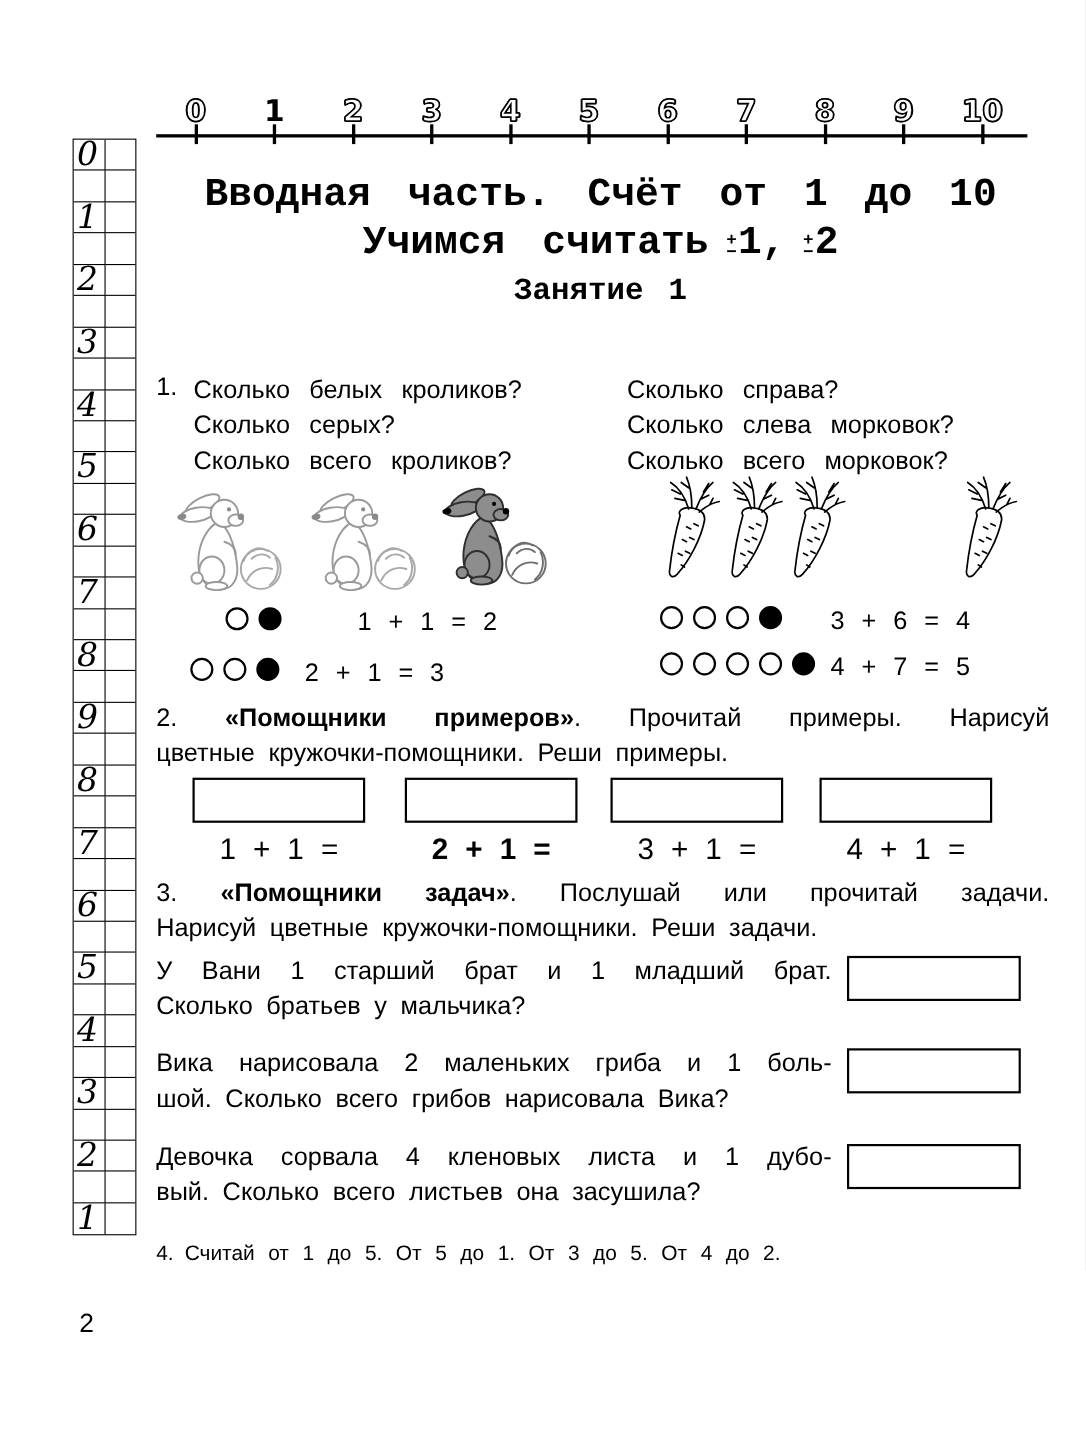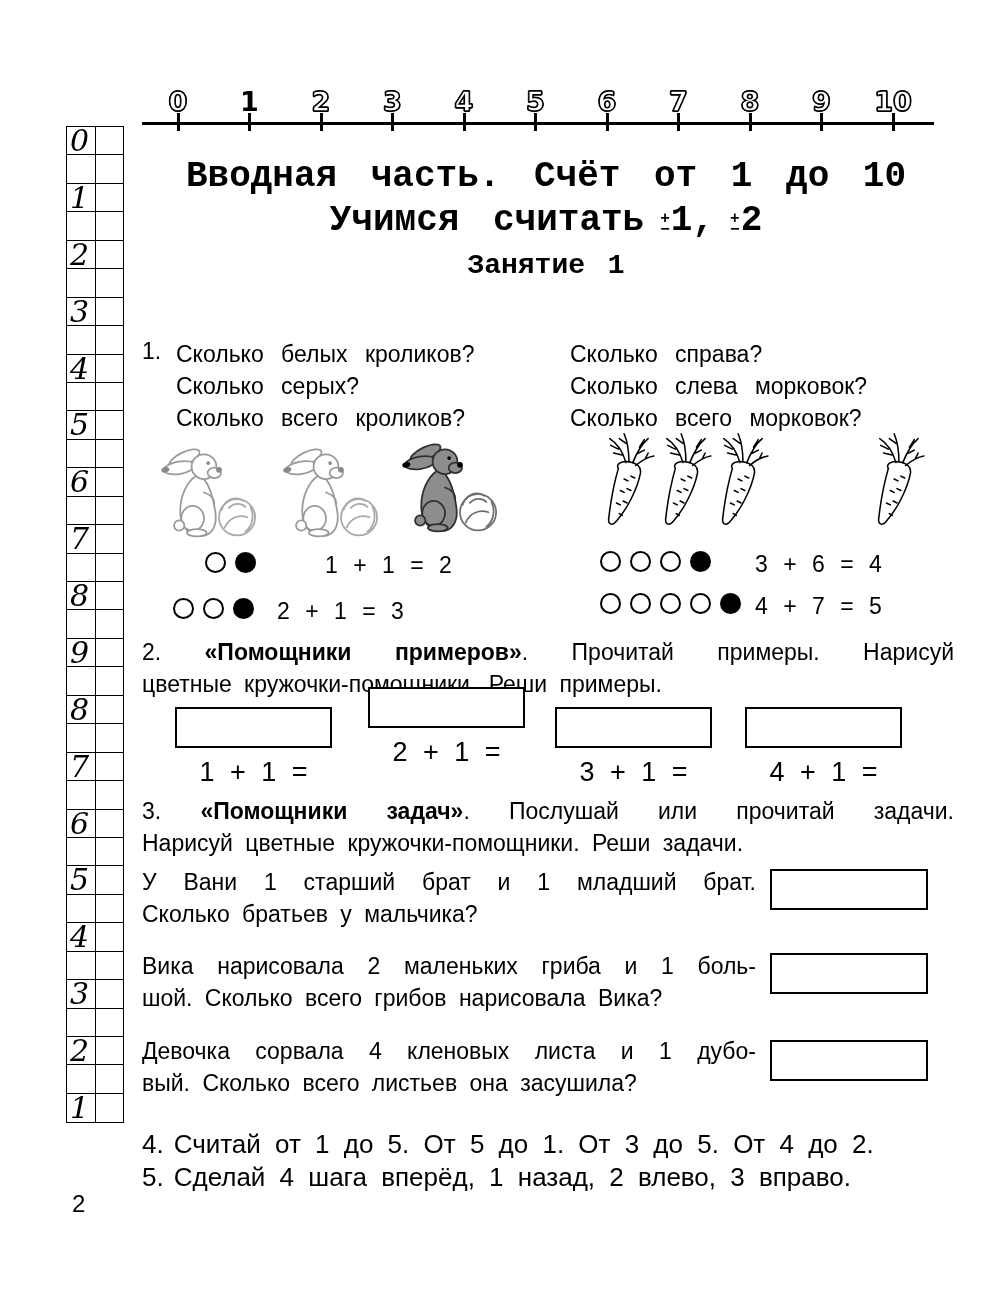--- a/index.html
+++ b/index.html
@@ -53,21 +53,21 @@
 
   
   .ex-col{position:absolute;width:157px}
   .ex-box{height:41px;border:2.2px solid #000;box-sizing:border-box;background:#fff}
   .ex-eq{margin-top:9px;text-align:center;font-size:27px;word-spacing:8px;white-space:nowrap}
 
   
   .prob-text{position:absolute;left:142px;width:614px;font-size:23px;line-height:32px}
   .ans-box{position:absolute;left:770px;width:158px;height:41px;border:2.2px solid #000;box-sizing:border-box;background:#fff}
 
-  .t45{position:absolute;left:142px;font-size:26px;word-spacing:7px;white-space:nowrap}
+  .t45{position:absolute;left:142px;font-size:19px;word-spacing:7px;white-space:nowrap}
   .t45 .n{margin-right:10px}
   .pagenum{position:absolute;left:72px;top:1190px;font-size:24px}
 </style>
 </head>
 <body>
 
 <div class="page" id="pg">
 
   <div class="abs serif title1">Вводная часть. Счёт от 1 до 10</div>
   <div class="abs serif title2">
@@ -195,23 +195,20 @@
     <div class="ln">цветные кружочки-помощники. Реши примеры.</div>
   </div>
 
   <div class="para" style="top:795px">
     <div class="jfull" id="t3l1"><span>3. </span><b>«Помощники задач»</b><span>. Послушай или прочитай задачи.</span></div>
     <div class="ln">Нарисуй цветные кружочки-помощники. Реши задачи.</div>
   </div>
 
   <div class="t45" style="top:1129px">
     <span class="n">4.</span><span>Считай от 1 до 5. От 5 до 1. От 3 до 5. От 4 до 2.</span>
-  </div>
-  <div class="t45" style="top:1162px">
-    <span class="n">5.</span><span>Сделай 4 шага вперёд, 1 назад, 2 влево, 3 вправо.</span>
   </div>
 
   <div class="pagenum">2</div>
 <div class="abs" style="left: 0px; top: 0px;">
       <div class="nl-line" style="left: 142px; top: 122px; width: 792px; height: 3px;"></div>
       <div class="nl-tick" style="left: 176.5px; top: 113px; width: 3px; height: 18px;"></div>
       <div class="nl-num" style="left: 178px; top: 88px;">0</div>
       <div class="nl-tick" style="left: 248px; top: 113px; width: 3px; height: 18px;"></div>
       <div class="nl-num solid" style="left: 249.5px; top: 88px;">1</div>
       <div class="nl-tick" style="left: 319.5px; top: 113px; width: 3px; height: 18px;"></div>
@@ -328,21 +325,21 @@
       <span class="circ"></span>
       <span class="circ"></span>
       <span class="circ"></span>
       <span class="circ f"></span>
     </div>
     <div class="ceq" style="left: 755px; top: 593px;">4 + 7 = 5</div>
     <div class="ex-col" style="left: 175px; top: 707px;">
       <div class="ex-box"></div>
       <div class="ex-eq">1 + 1 =</div>
     </div>
-    <div class="ex-col" style="left: 368px; top: 687px;">
+    <div class="ex-col" style="left: 368px; top: 707px; font-weight: bold;">
       <div class="ex-box"></div>
       <div class="ex-eq">2 + 1 =</div>
     </div>
     <div class="ex-col" style="left: 555px; top: 707px;">
       <div class="ex-box"></div>
       <div class="ex-eq">3 + 1 =</div>
     </div>
     <div class="ex-col" style="left: 745px; top: 707px;">
       <div class="ex-box"></div>
       <div class="ex-eq">4 + 1 =</div>

